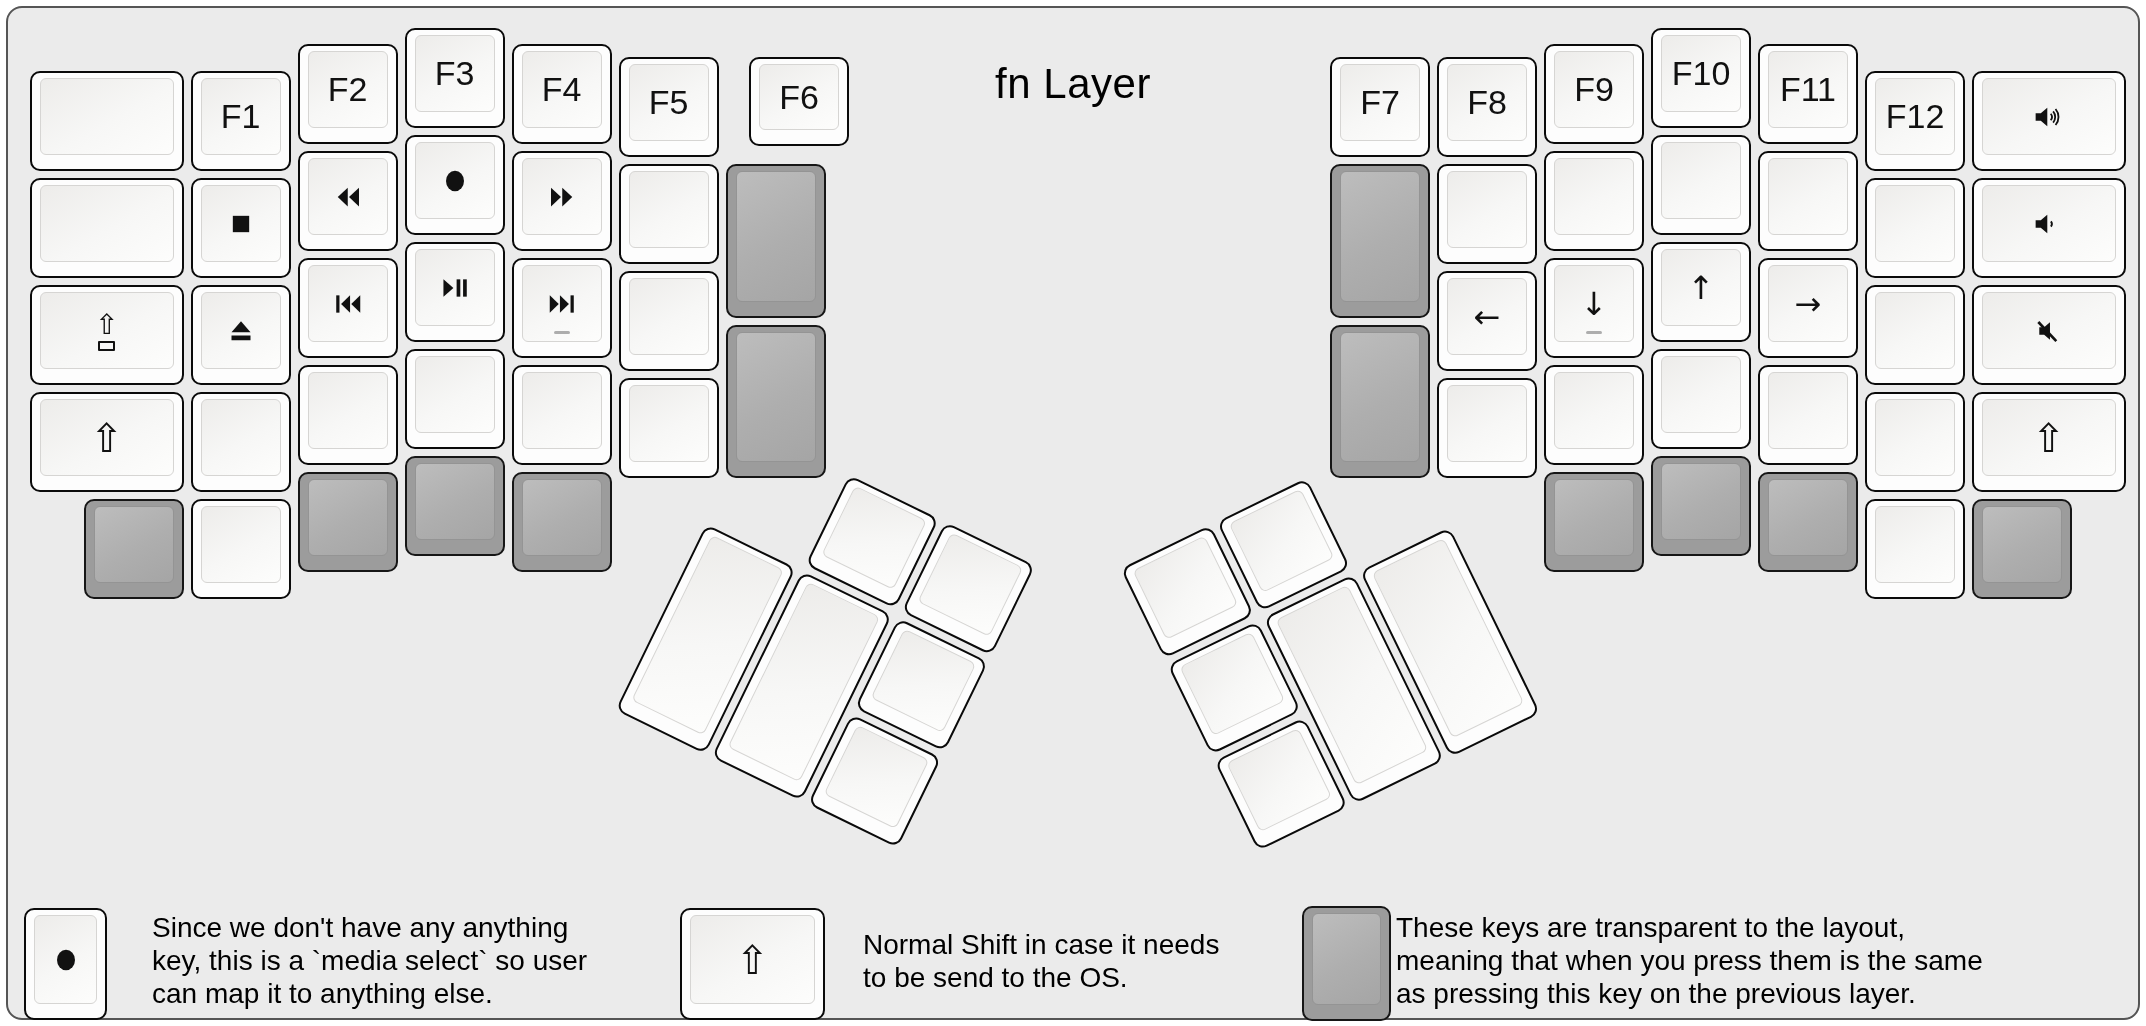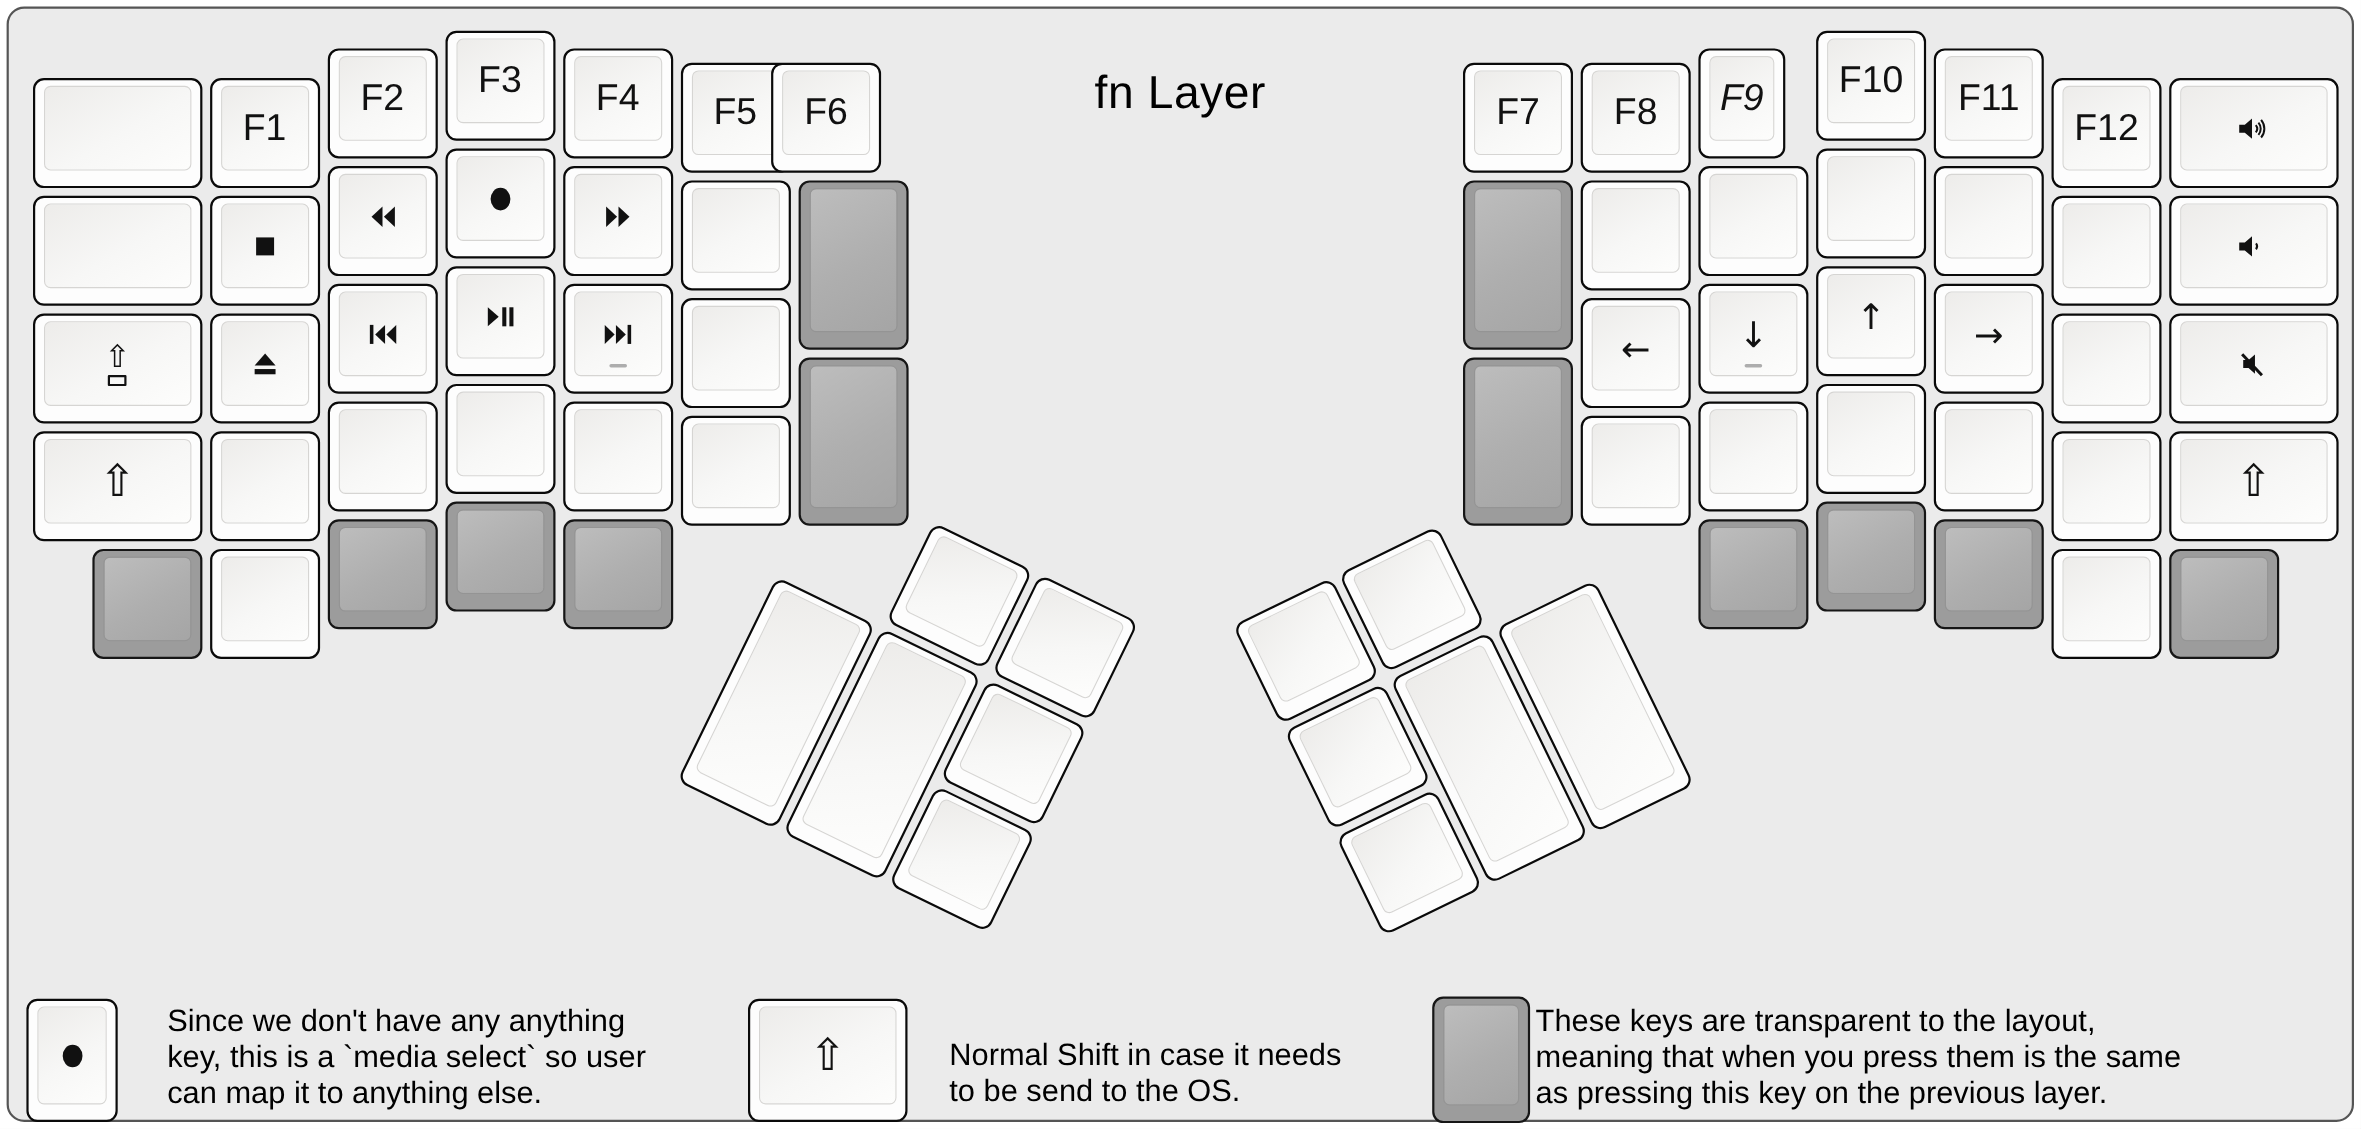--- a/index.html
+++ b/index.html
@@ -196,21 +196,21 @@
         </div>
         <div class="key" style="left: 588.5px; top: 93.09px; width: 100px; height: 100px;">
           <div class="cap"></div>
         </div>
         <div class="key" style="left: 588.5px; top: 200.09px; width: 100px; height: 100px;">
           <div class="cap"></div>
         </div>
         <div class="key" style="left: 588.5px; top: 307.09px; width: 100px; height: 100px;">
           <div class="cap"></div>
         </div>
-        <div class="key" style="left: 671px; top: -13.91px; width: 100px; height: 100px;">
+        <div class="key" style="left: 719px; top: -13.91px; width: 100px; height: 89px;">
           <div class="cap">
             <span class="klabel">F6</span>
           </div>
         </div>
         <div class="key grey" style="left: 695.5px; top: 93.09px; width: 100px; height: 153.5px;">
           <div class="cap"></div>
         </div>
         <div class="key grey" style="left: 695.5px; top: 253.59px; width: 100px; height: 153.5px;">
           <div class="cap"></div>
         </div>
@@ -236,21 +236,21 @@
           <div class="cap"></div>
         </div>
         <div class="key" style="left: 107px; top: 200.09px; width: 100px; height: 100px;">
           <div class="cap">
             <span class="glyph arrow">←</span>
           </div>
         </div>
         <div class="key" style="left: 107px; top: 307.09px; width: 100px; height: 100px;">
           <div class="cap"></div>
         </div>
-        <div class="key" style="left: 214px; top: -26.75px; width: 79px; height: 100px; font-style: italic;">
+        <div class="key" style="left: 214px; top: -26.75px; width: 100px; height: 100px;">
           <div class="cap">
             <span class="klabel">F9</span>
           </div>
         </div>
         <div class="key" style="left: 214px; top: 80.25px; width: 100px; height: 100px;">
           <div class="cap"></div>
         </div>
         <div class="key" style="left: 214px; top: 187.25px; width: 100px; height: 100px;">
           <div class="cap">
             <span class="glyph arrow">↓</span>
@@ -396,21 +396,21 @@
           <div class="cap"></div>
         </div>
         <div class="key" style="left: 0px; top: 214px; width: 100px; height: 100px;">
           <div class="cap"></div>
         </div>
       </div>
     <div id="legend">
       <div class="legend-text" style="left: 144px; top: 903px;">Since we don't have any anything
 key, this is a `media select` so user
 can map it to anything else.</div>
-      <div class="legend-text" style="left: 855px; top: 920px; margin-top: 14px;">Normal Shift in case it needs
+      <div class="legend-text" style="left: 855px; top: 920px;">Normal Shift in case it needs
 to be send to the OS.</div>
       <div class="legend-text" style="left: 1388px; top: 903px;">These keys are transparent to the layout,
 meaning that when you press them is the same
 as pressing this key on the previous layer.</div>
     <div class="key" style="left: 16px; top: 900px; width: 83px; height: 112px;">
           <div class="cap">
             <span>
               <svg class="kicon" width="30" height="30" viewBox="0 0 24 24">
                 <ellipse class="fillp" cx="12" cy="12" rx="7.2" ry="8.2"></ellipse>
               </svg>

